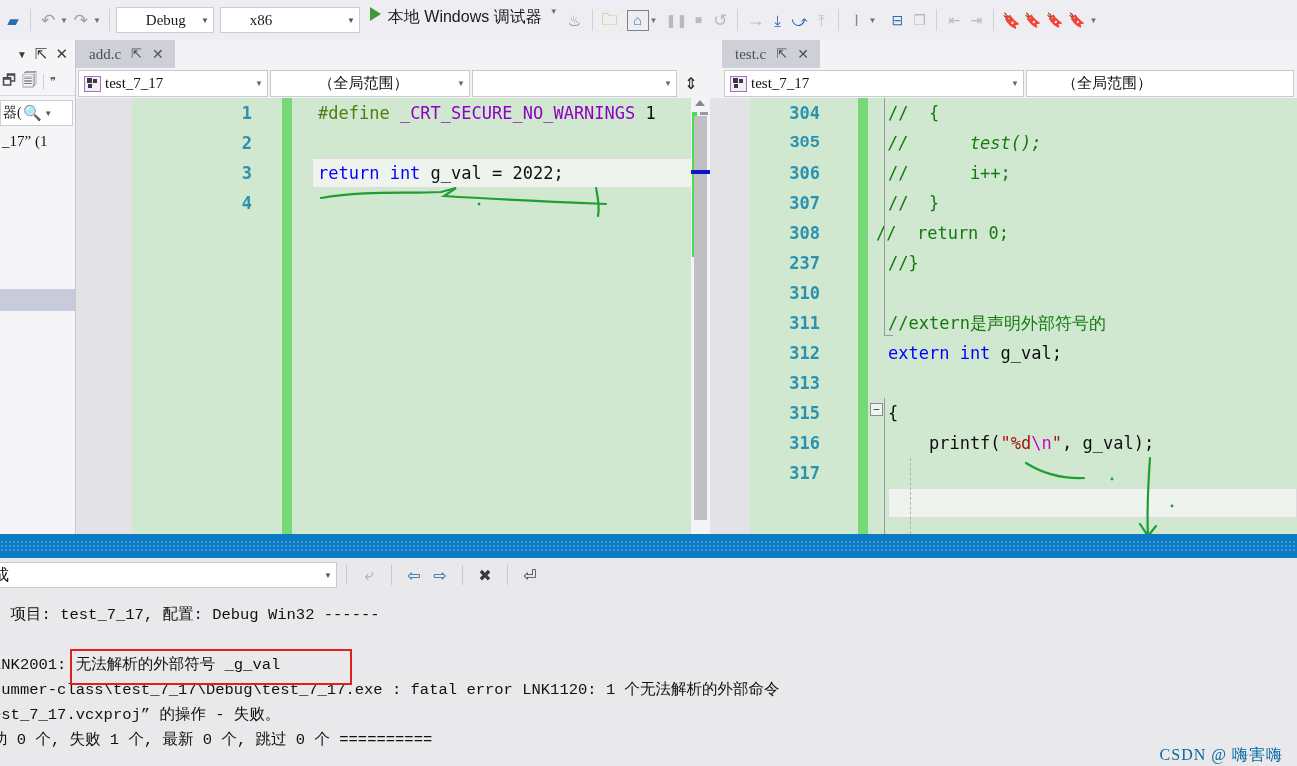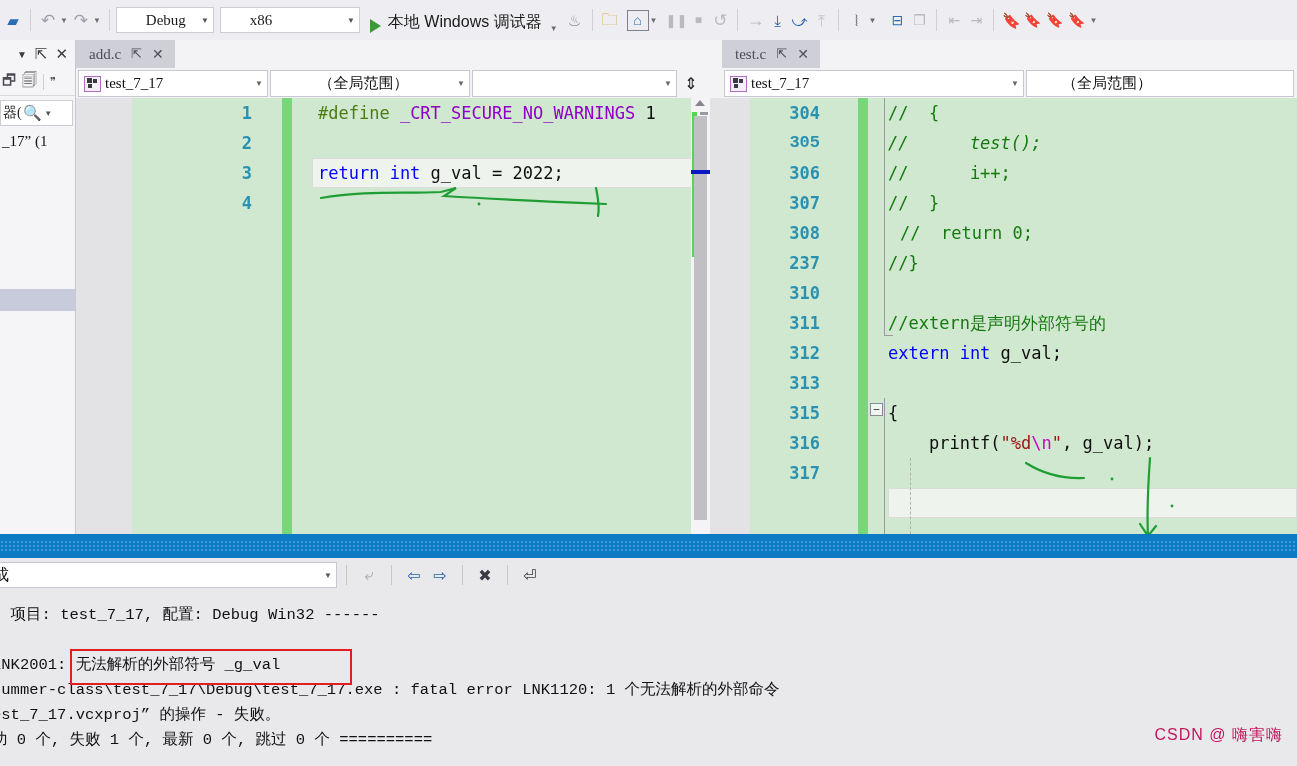--- a/index.html
+++ b/index.html
@@ -28,21 +28,21 @@
   .tb-caret { font-size: 8px; color: #6d6d75; margin-left: 1px; margin-right: 2px; }
   .combo {
     height: 26px; background: #fff; border: 1px solid #ccccd2;
     display: flex; align-items: center; padding: 0 4px 0 8px;
     font-size: 15px; color: #1a1a1a; font-family: "Liberation Serif", serif;
     margin-right: 6px;
   }
   .combo .cv { flex: 1; white-space: nowrap; overflow: hidden; margin-left: 21px; }
   .combo .cc { font-size: 8px; color: #555; margin-left: 10px; }
   .run-btn {
-    display: flex; align-items: flex-end; gap: 7px; height: 26px;
+    display: flex; align-items: flex-start; gap: 7px; height: 26px;
     padding: 0 4px; font-size: 16px; color: #1a1a1a; white-space: nowrap;
   }
   .tri { width: 0; height: 0; border-left: 11px solid #3d9b35;
          border-top: 7px solid transparent; border-bottom: 7px solid transparent; }
   .folder-ico { color: #d8a13a; font-size: 16px; }
 
   
   .sidebar {
     position: absolute; left: 0; top: 40px; width: 76px; height: 494px;
     background: #f5f5f8; border-right: 1px solid #c8c8d0;
@@ -163,22 +163,22 @@
   .out-body {
     position: absolute; left: 0; top: 34px; right: 0; bottom: 0;
     font-family: "Liberation Mono", monospace; font-size: 15.5px; color: #111;
     line-height: 25px; white-space: pre;
   }
   .out-line { position: absolute; left: -8px; }
   .redbox {
     position: absolute; border: 2px solid #e02020; background: transparent;
   }
   .csdn {
-    position: absolute; right: 14px; bottom: 20px; color: #be185d;
-    font-size: 16px; font-family: Liberation Sans, sans-serif; letter-spacing: 1px;
+    position: absolute; right: 14px; bottom: 0; color: #0369a1;
+    font-size: 16px; font-family: Liberation Serif, serif; letter-spacing: 1px;
   }
 
   
   .pen { position: absolute; pointer-events: none; }
 </style>
 </head>
 <body>
 
 <div id="root">
 
@@ -348,21 +348,21 @@
 
     <div class="code code-right">
       <div class="gutter-bg" style="width:28px;"></div>
       <div class="mark-col" style="left:136px;"></div>
       <div class="sel-line" style="left:166px; top:390px; right:0px; height:30px;"></div>
       <div class="lines" id="right-lines">
           <div class="ln"><span class="lnum" style="left: 38px; width: 60px;">304</span><span class="ltxt" style="left: 166px;"><span class="k-cmt">//  {</span></span></div>
           <div class="ln"><span class="lnum" style="left: 38px; width: 60px; font-family: Liberation Mono, monospace;">305</span><span class="ltxt" style="left: 166px; font-style: italic;"><span class="k-cmt">//      test();</span></span></div>
           <div class="ln"><span class="lnum" style="left: 38px; width: 60px;">306</span><span class="ltxt" style="left: 166px;"><span class="k-cmt">//      i++;</span></span></div>
           <div class="ln"><span class="lnum" style="left: 38px; width: 60px;">307</span><span class="ltxt" style="left: 166px;"><span class="k-cmt">//  }</span></span></div>
-          <div class="ln"><span class="lnum" style="left: 38px; width: 60px;">308</span><span class="ltxt" style="left: 178px; text-align: right;"><span class="k-cmt">//  return 0;</span></span></div>
+          <div class="ln"><span class="lnum" style="left: 38px; width: 60px;">308</span><span class="ltxt" style="left: 154px; text-align: right;"><span class="k-cmt">//  return 0;</span></span></div>
           <div class="ln"><span class="lnum" style="left: 38px; width: 60px;">237</span><span class="ltxt" style="left: 166px;"><span class="k-cmt">//}</span></span></div>
           <div class="ln"><span class="lnum" style="left: 38px; width: 60px;">310</span><span class="ltxt" style="left: 166px;"></span></div>
           <div class="ln"><span class="lnum" style="left: 38px; width: 60px;">311</span><span class="ltxt" style="left: 166px;"><span class="k-cmt">//extern是声明外部符号的</span></span></div>
           <div class="ln"><span class="lnum" style="left: 38px; width: 60px;">312</span><span class="ltxt" style="left: 166px;"><span class="k-blue">extern int </span><span class="k-num">g_val;</span></span></div>
           <div class="ln"><span class="lnum" style="left: 38px; width: 60px;">313</span><span class="ltxt" style="left: 166px;"></span></div>
           <div class="ln"><span class="lnum" style="left: 38px; width: 60px;">315</span><span class="ltxt" style="left: 166px;"><span class="k-num">{</span></span></div>
           <div class="ln"><span class="lnum" style="left: 38px; width: 60px; text-align: right;">316</span><span class="ltxt" style="left: 166px;"><span class="k-num">    printf(</span><span class="k-str">"%d</span><span class="k-esc">\n</span><span class="k-str">"</span><span class="k-num">, g_val);</span></span></div>
           <div class="ln"><span class="lnum" style="left: 38px; width: 60px;">317</span><span class="ltxt" style="left: 166px;"></span></div>
         </div>
 

